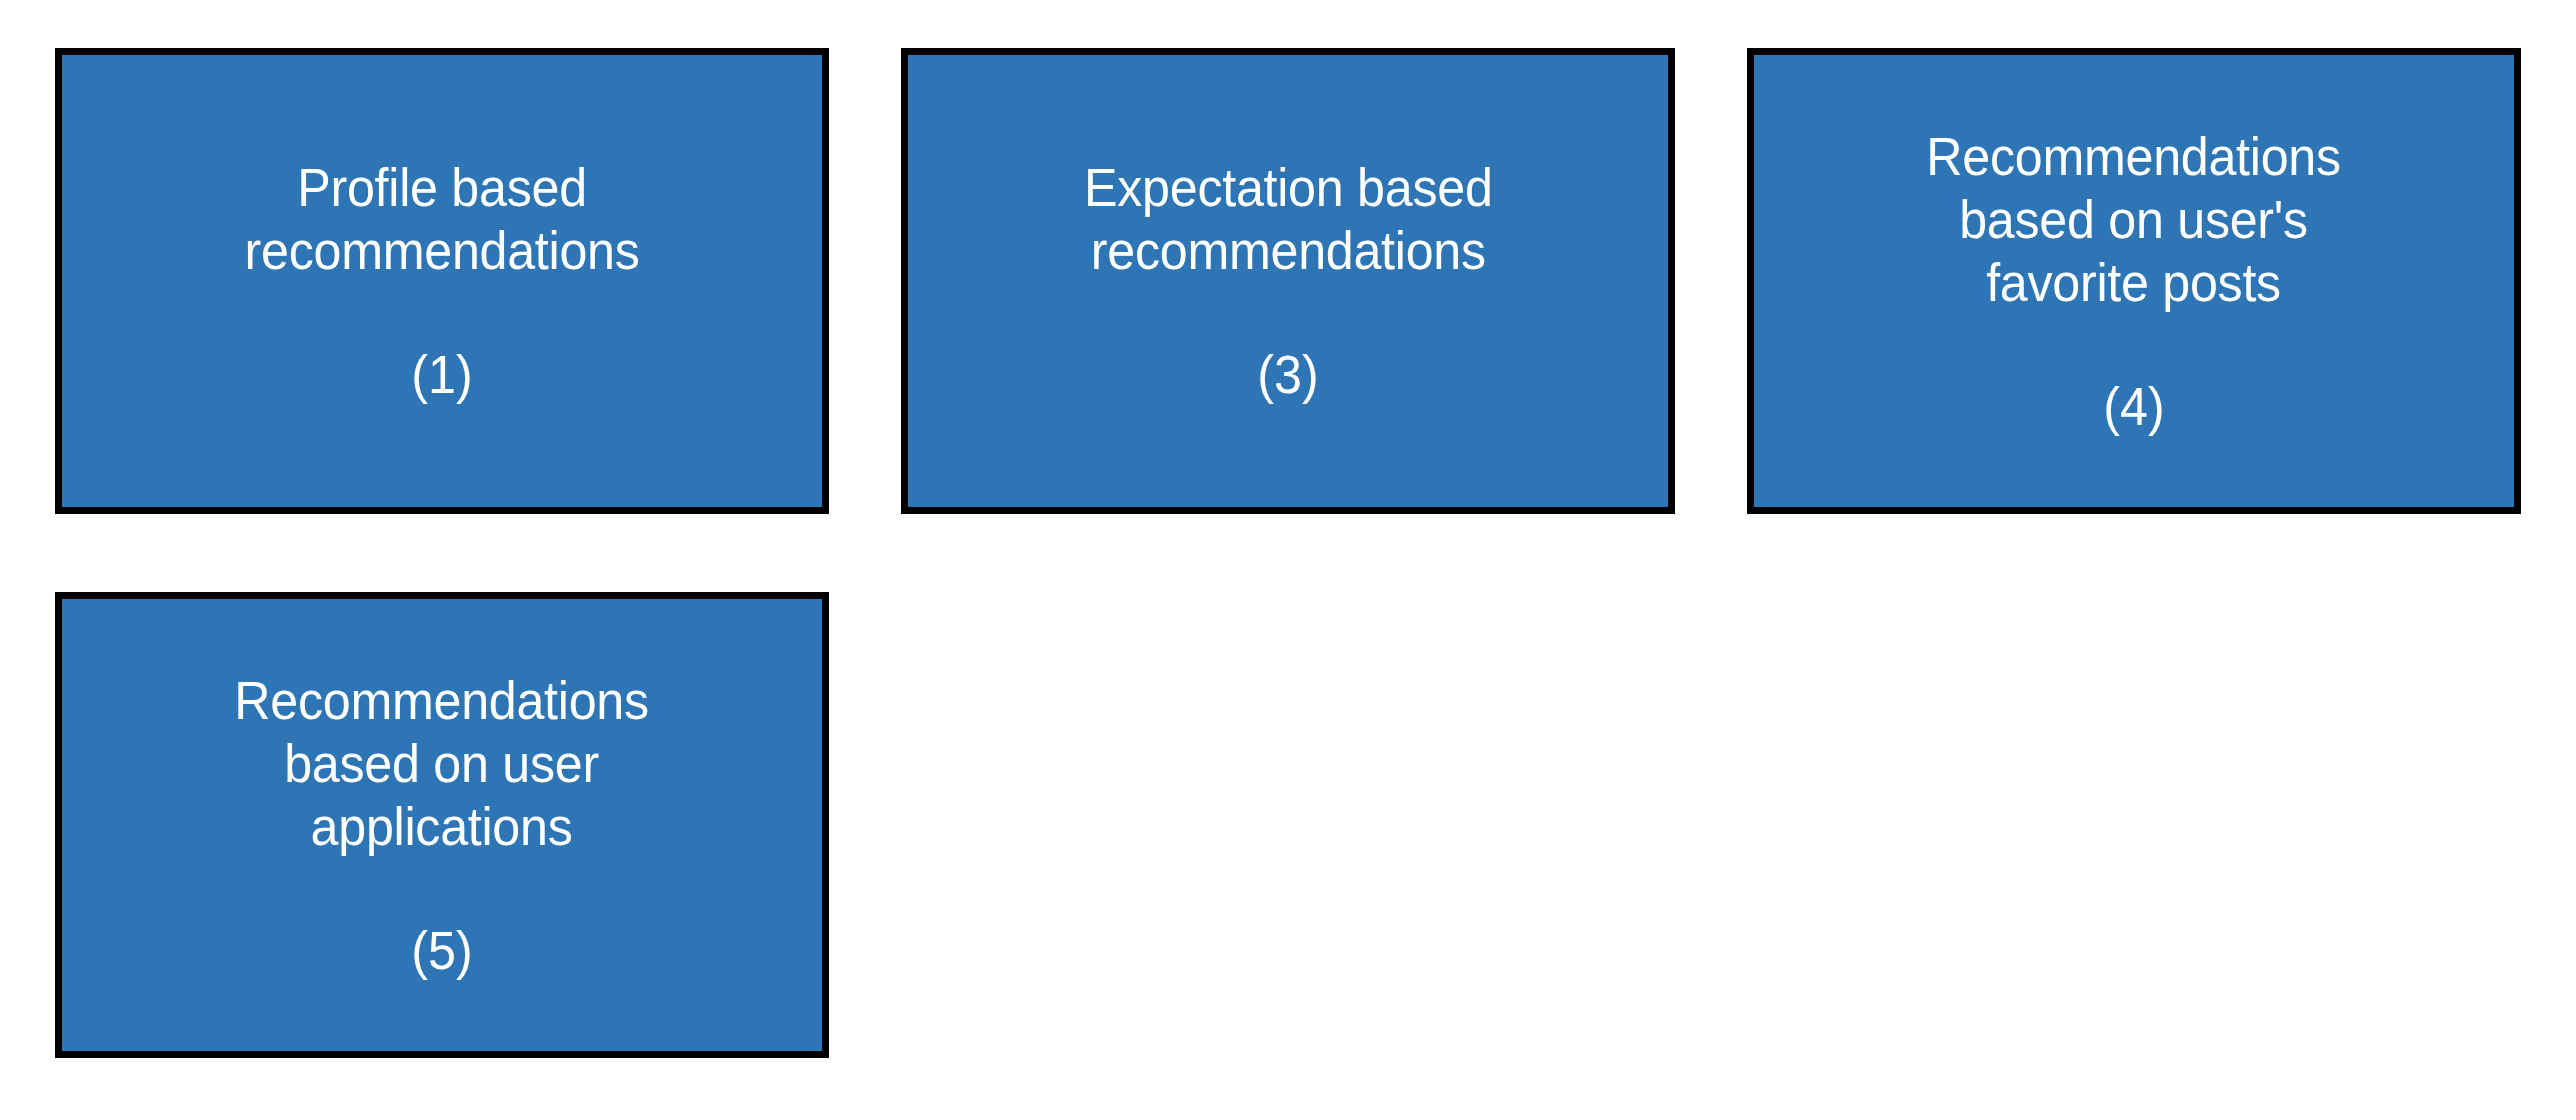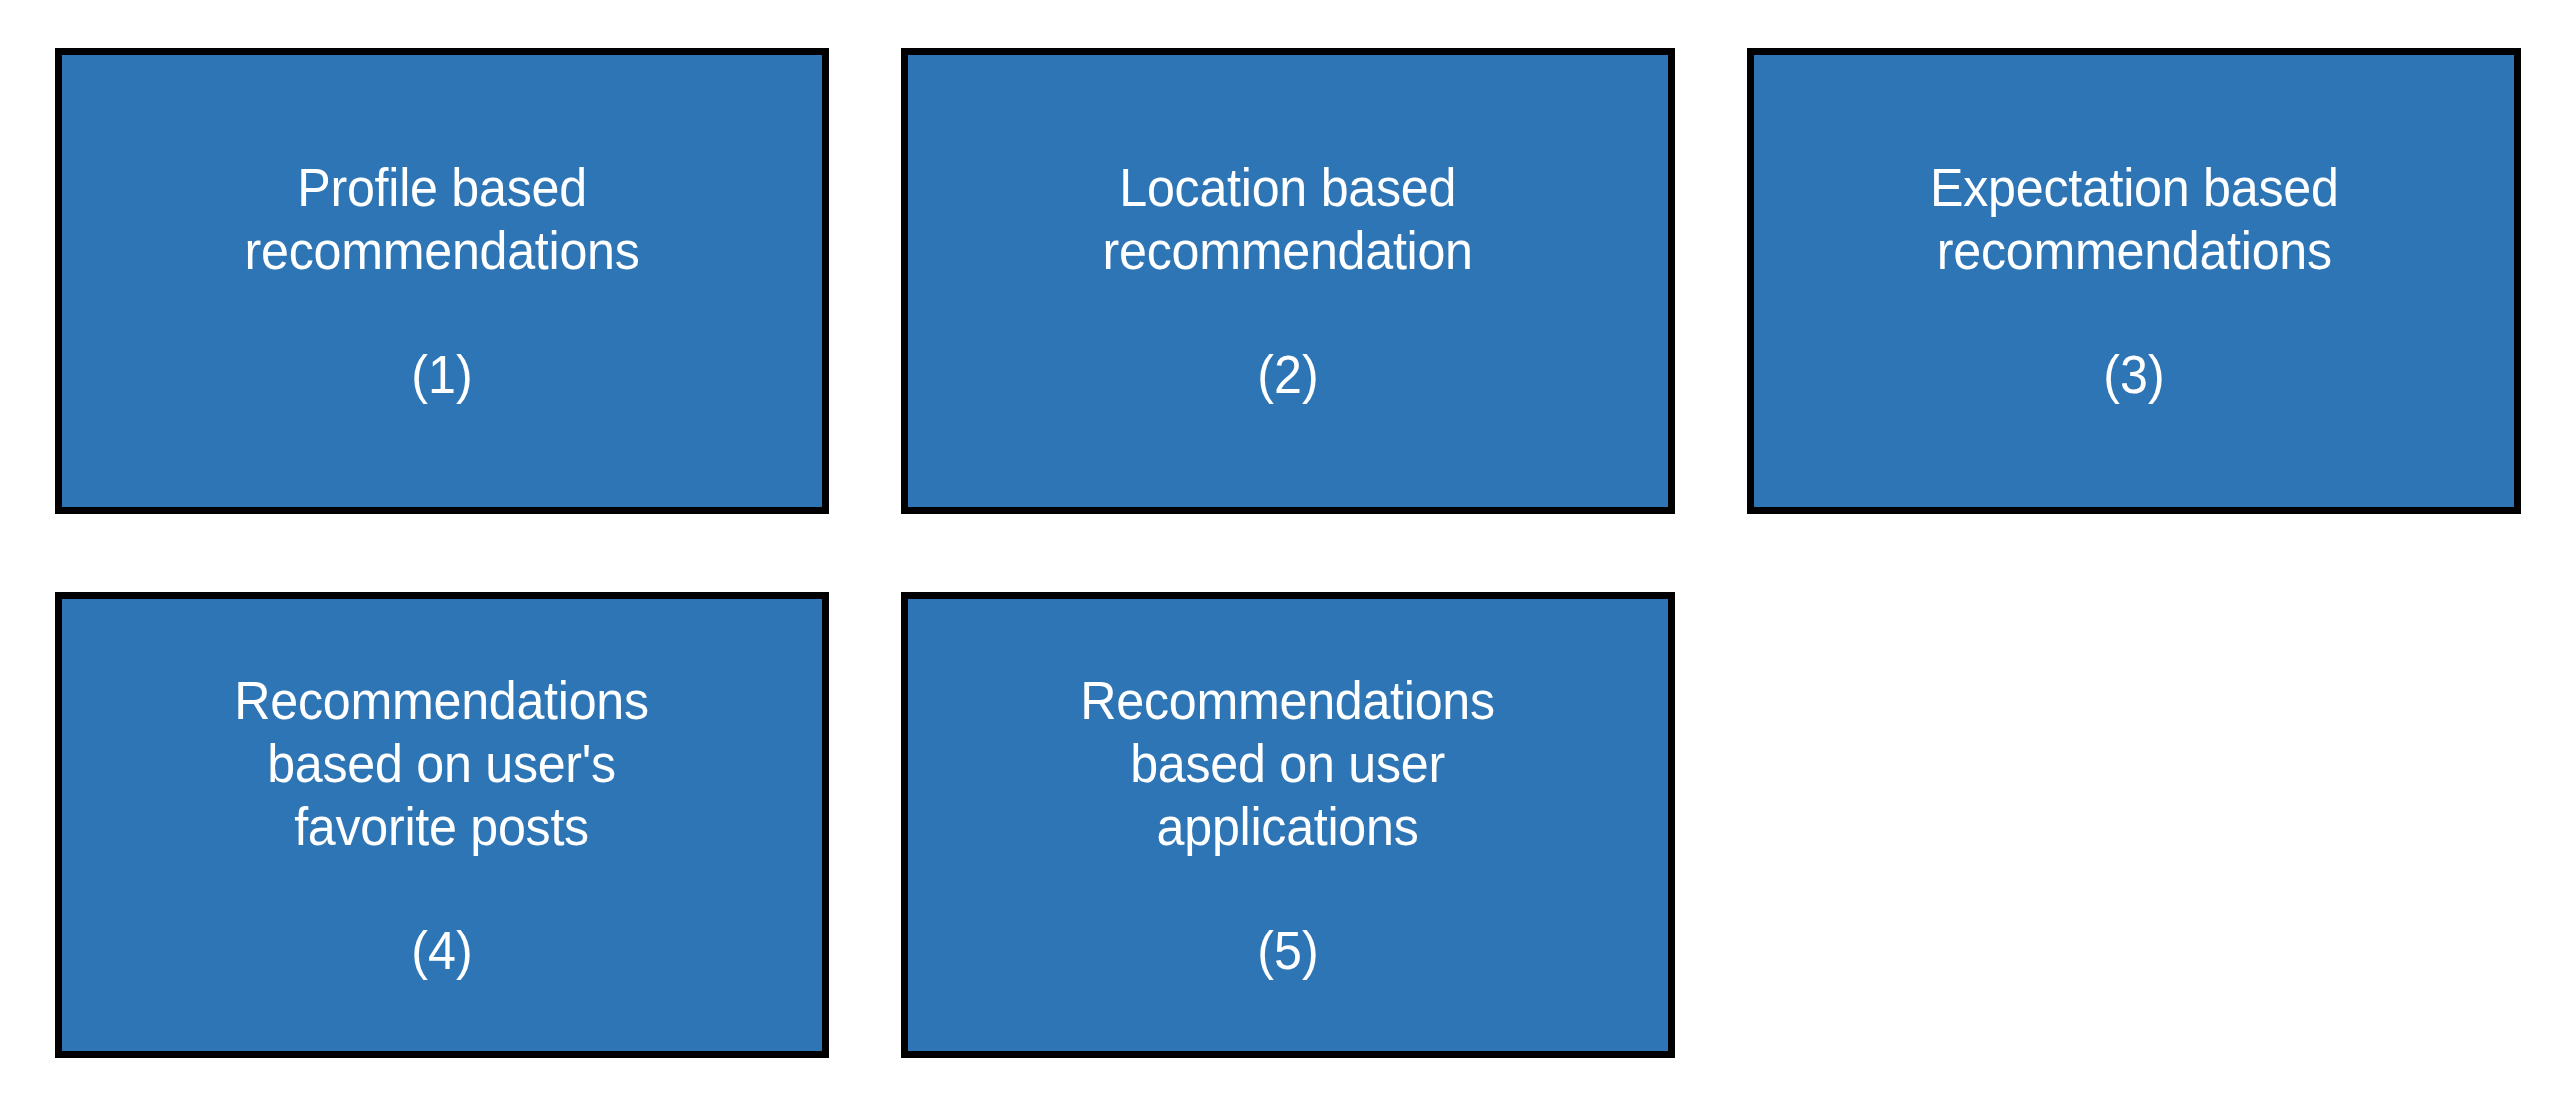--- a/index.html
+++ b/index.html
@@ -71,25 +71,20 @@
 
 <div id="diagram">
   <div class="grid">
 
     <div class="node node-1">
       <div class="node-text">Profile based
 recommendations</div>
       <div class="node-number">(1)</div>
     </div>
 
-    <div class="node node-2">
-      <div class="node-text">Location based
-recommendation</div>
-      <div class="node-number">(2)</div>
-    </div>
 
     <div class="node node-3">
       <div class="node-text">Expectation based
 recommendations</div>
       <div class="node-number">(3)</div>
     </div>
 
     <div class="node node-4">
       <div class="node-text">Recommendations
 based on user's

